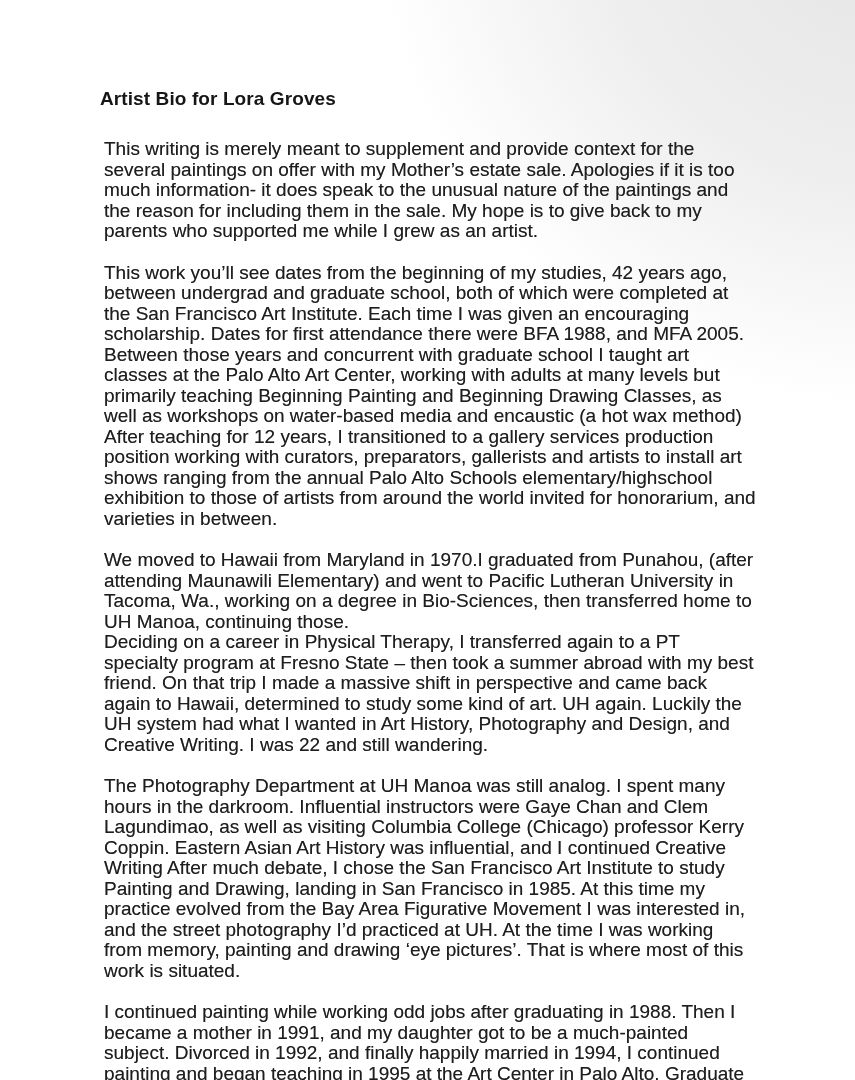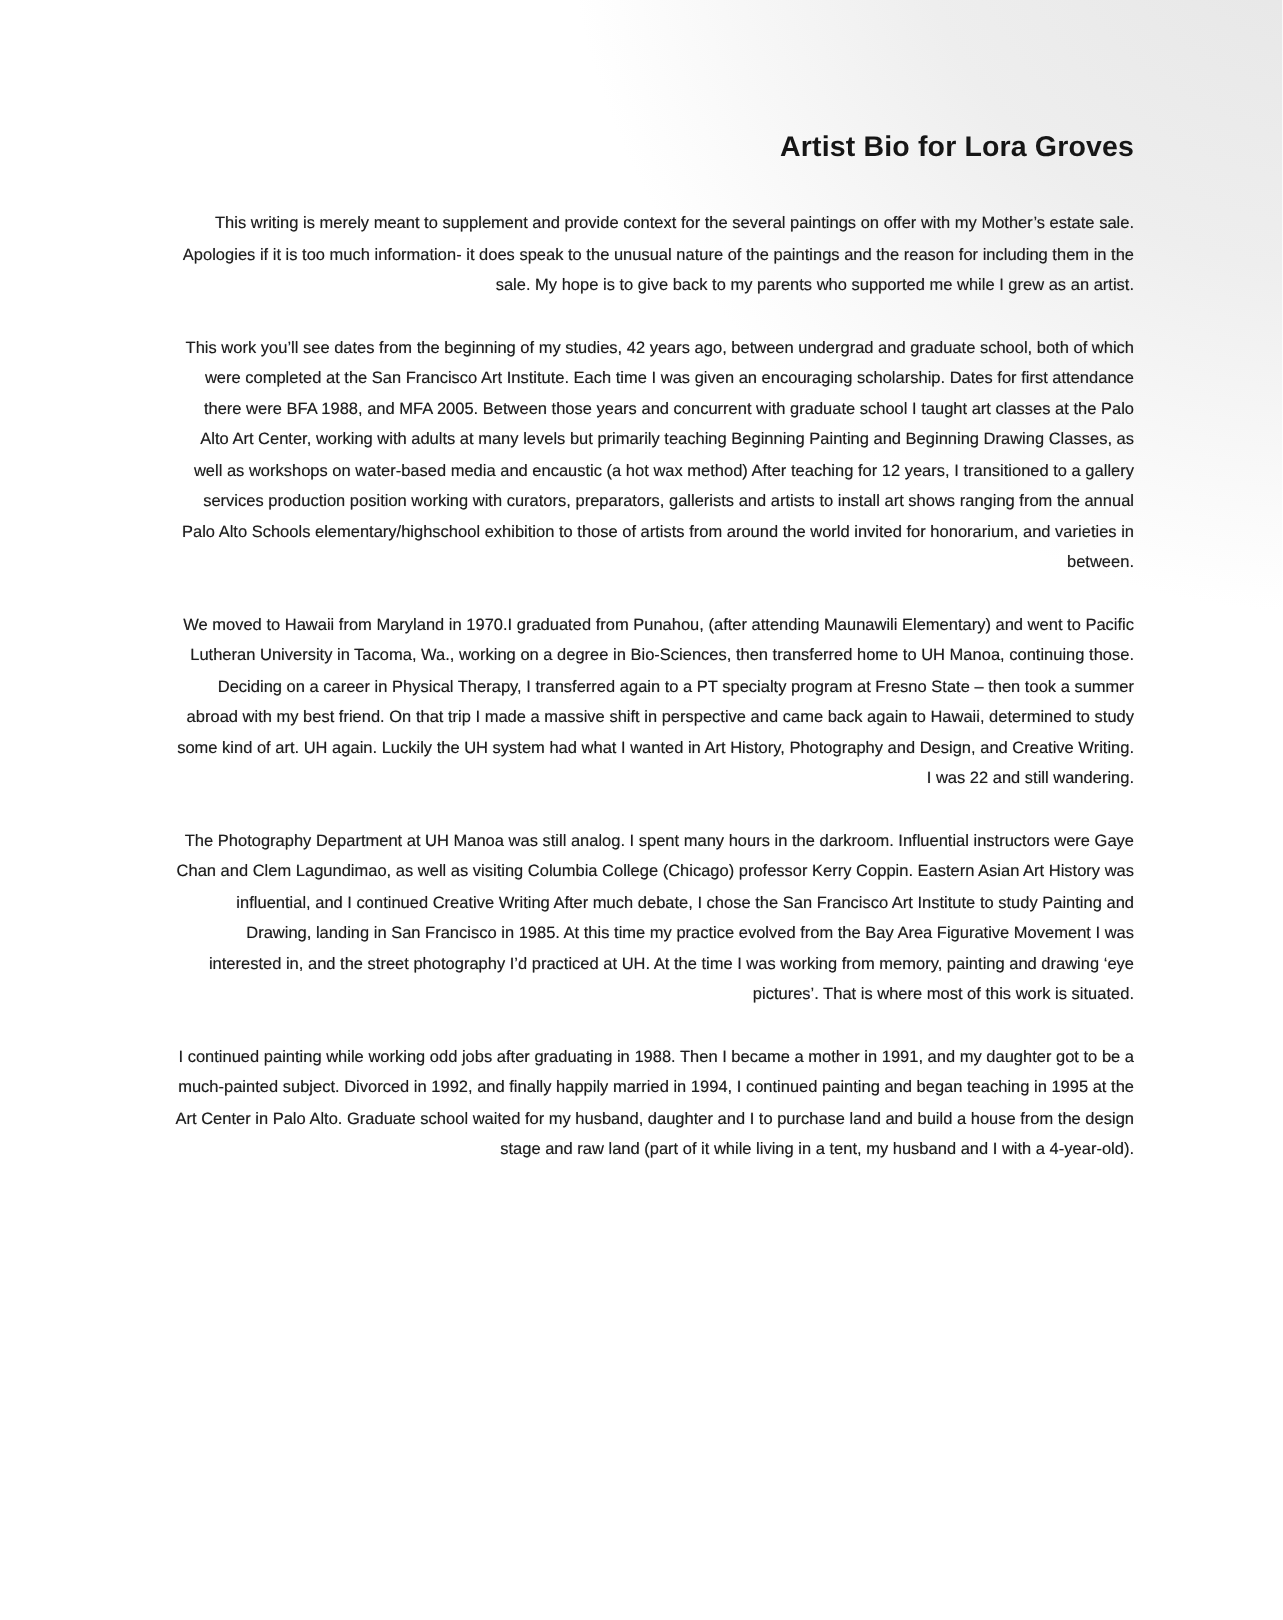--- a/index.html
+++ b/index.html
@@ -11,39 +11,38 @@
     position: relative;
     width: 855px;
     height: 1080px;
     overflow: hidden;
     
     background:
       radial-gradient(circle 760px at 104% -10%, #e4e4e4 0%, #eeeeee 38%, rgba(255,255,255,0) 68%),
       #ffffff;
     font-family: "Liberation Sans", sans-serif;
     color: #1e1e1e;
-    text-align: right;
   }
   .content {
     position: absolute;
     left: 100px;
     top: 88px;
     width: 656px;
   }
   .doc-title {
     font-size: 19px;
     font-weight: bold;
     color: #161616;
     margin: 0 0 29px 0;
     letter-spacing: 0.1px;
   }
   .doc-paragraph {
-    font-size: 11px;
+    font-size: 19px;
     line-height: 20.5px;
-    margin: 0 0 21px 16px;
+    margin: 0 0 21px 4px;
     white-space: pre-line;
     text-shadow: 0 0 0.45px rgba(30,30,30,0.55); 
   }
 </style>
 </head>
 <body>
 
 <div class="page">
   <div class="content">
     <h1 class="doc-title">Artist Bio for Lora Groves</h1>

